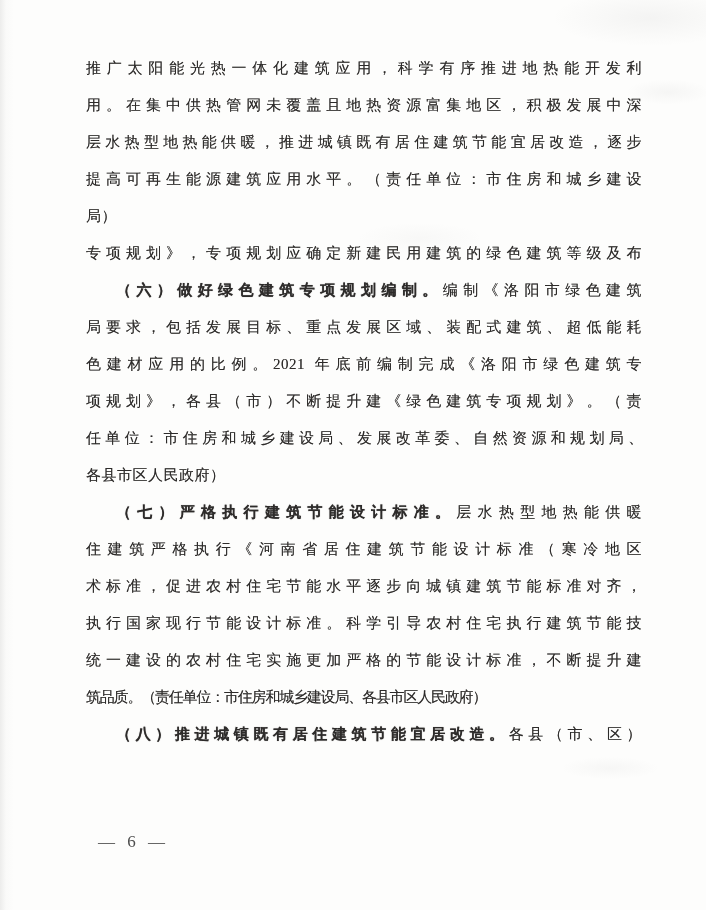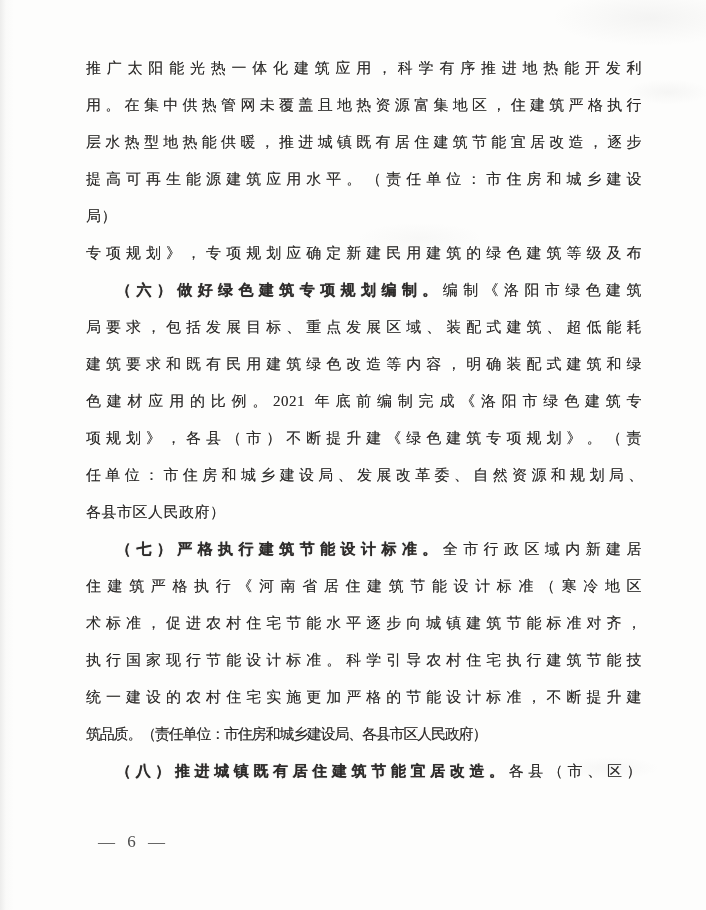--- a/index.html
+++ b/index.html
@@ -64,39 +64,38 @@
   }
 </style>
 </head>
 <body>
 
 <div class="page">
   <div class="content">
 
     <div class="para">
       <div class="line fill">推广太阳能光热一体化建筑应用，科学有序推进地热能开发利</div>
-      <div class="line fill">用。在集中供热管网未覆盖且地热资源富集地区，住建筑严格执行</div>
+      <div class="line fill">用。在集中供热管网未覆盖且地热资源富集地区，积极发展中深</div>
       <div class="line fill">层水热型地热能供暖，推进城镇既有居住建筑节能宜居改造，逐步</div>
       <div class="line fill">提高可再生能源建筑应用水平。（责任单位：市住房和城乡建设</div>
       <div class="line">局）</div>
     </div>
 
     <div class="para">
       <div class="line fill">专项规划》，专项规划应确定新建民用建筑的绿色建筑等级及布</div>
       <div class="line fill lead"><span class="b">（六）做好绿色建筑专项规划编制。</span><span>编制《洛阳市绿色建筑</span></div>
       <div class="line fill">局要求，包括发展目标、重点发展区域、装配式建筑、超低能耗</div>
-      <div class="line fill">建筑要求和既有民用建筑绿色改造等内容，明确装配式建筑和绿</div>
       <div class="line fill">色建材应用的比例。2021 年底前编制完成《洛阳市绿色建筑专</div>
       <div class="line fill">项规划》，各县（市）不断提升建《绿色建筑专项规划》。（责</div>
       <div class="line fill tight">任单位：市住房和城乡建设局、发展改革委、自然资源和规划局、</div>
       <div class="line">各县市区人民政府）</div>
     </div>
 
     <div class="para">
-      <div class="line fill lead"><span class="b">（七）严格执行建筑节能设计标准。</span><span>全市行政区域内新建居</span></div>
+      <div class="line fill lead"><span class="b">（七）严格执行建筑节能设计标准。</span><span>层水热型地热能供暖</span></div>
       <div class="line fill">住建筑严格执行《河南省居住建筑节能设计标准（寒冷地区</div>
       <div class="line fill">术标准，促进农村住宅节能水平逐步向城镇建筑节能标准对齐，</div>
       <div class="line fill">执行国家现行节能设计标准。科学引导农村住宅执行建筑节能技</div>
       <div class="line fill">统一建设的农村住宅实施更加严格的节能设计标准，不断提升建</div>
       <div class="line tight">筑品质。（责任单位：市住房和城乡建设局、各县市区人民政府）</div>
     </div>
 
     <div class="para">
       <div class="line fill lead"><span class="b">（八）推进城镇既有居住建筑节能宜居改造。</span><span>各县（市、区）</span></div>
     </div>

